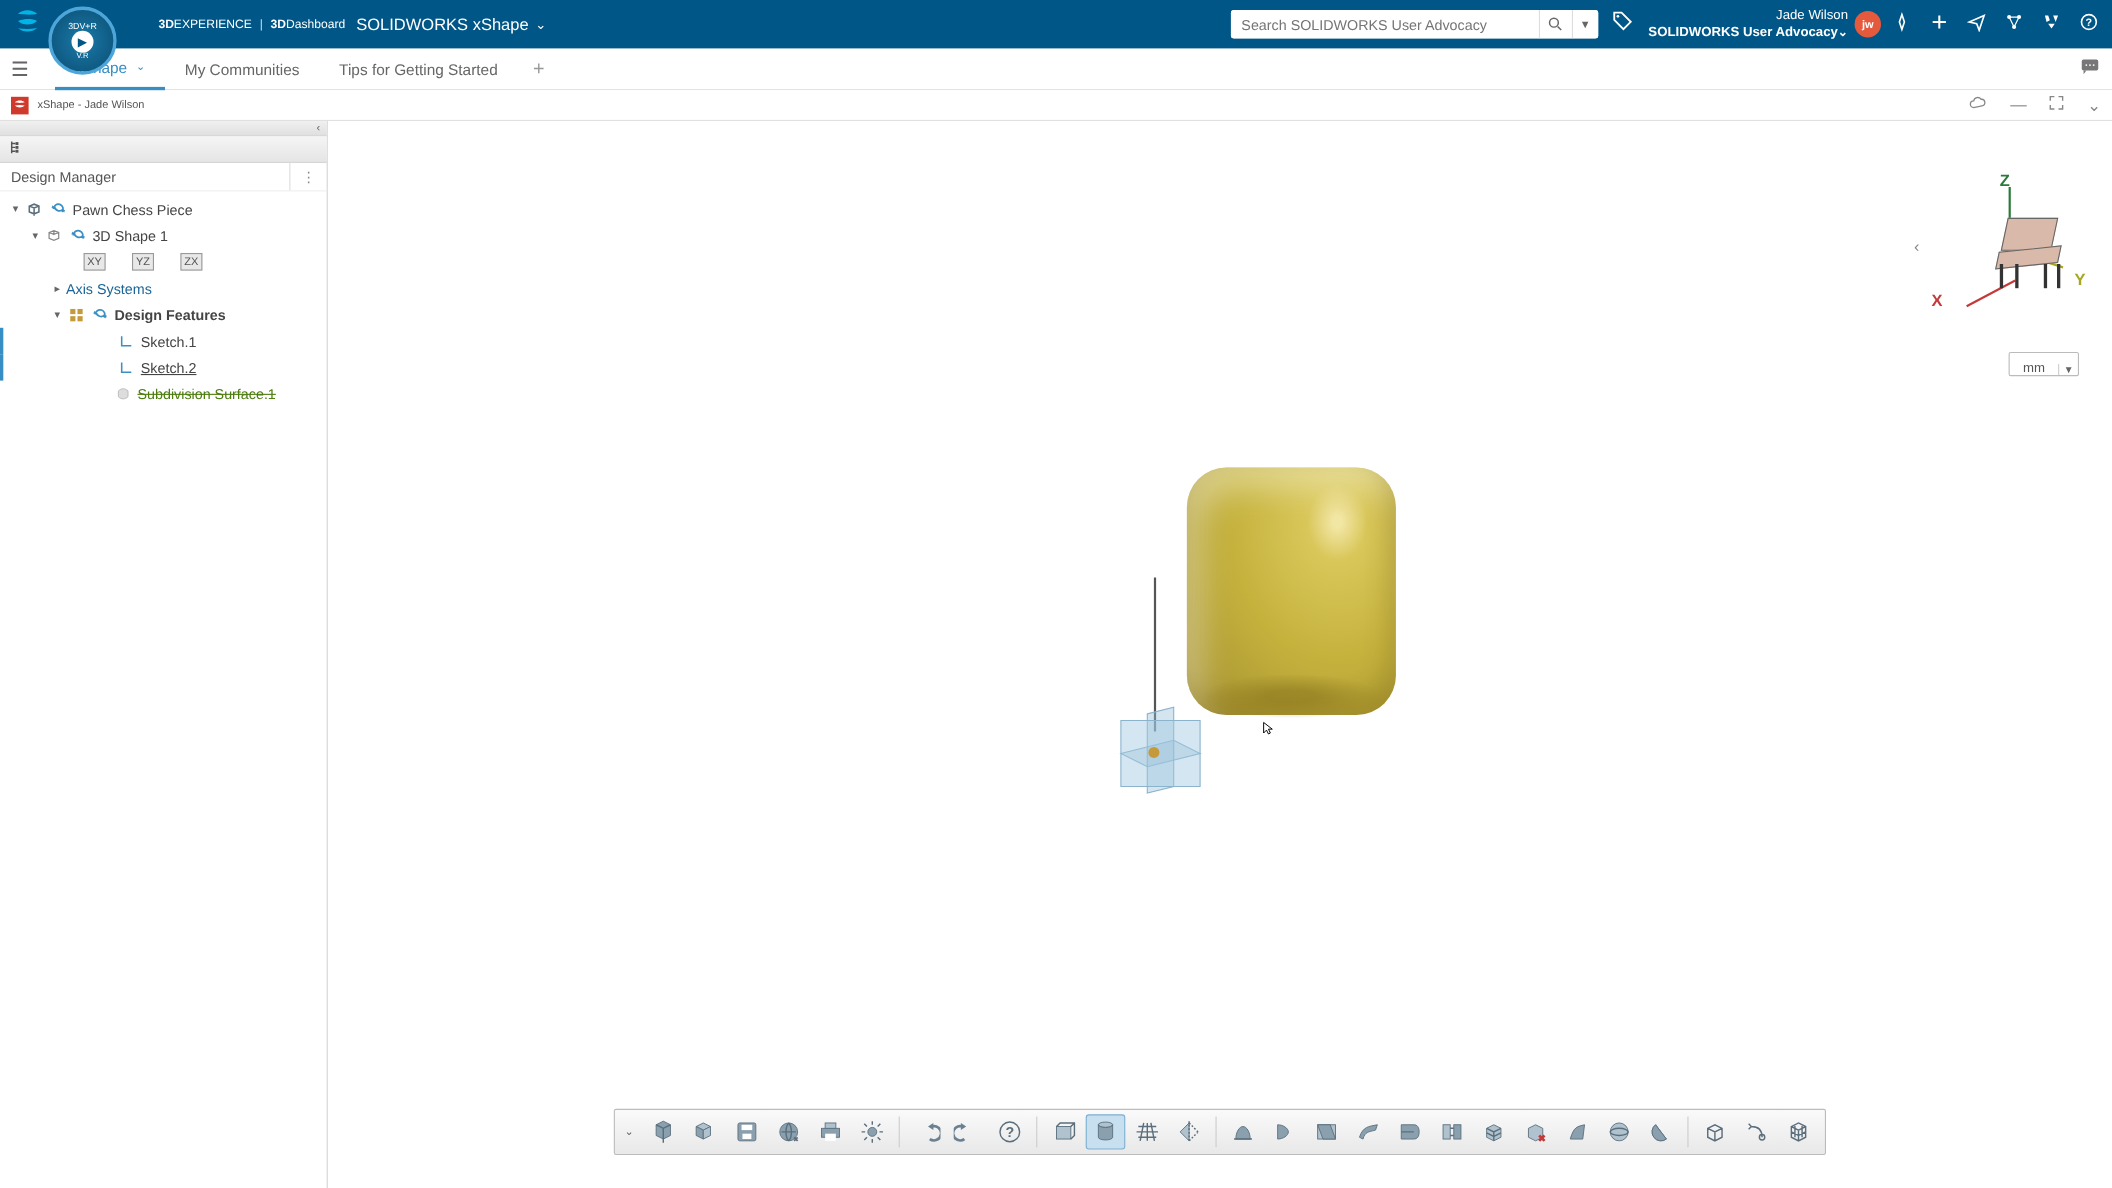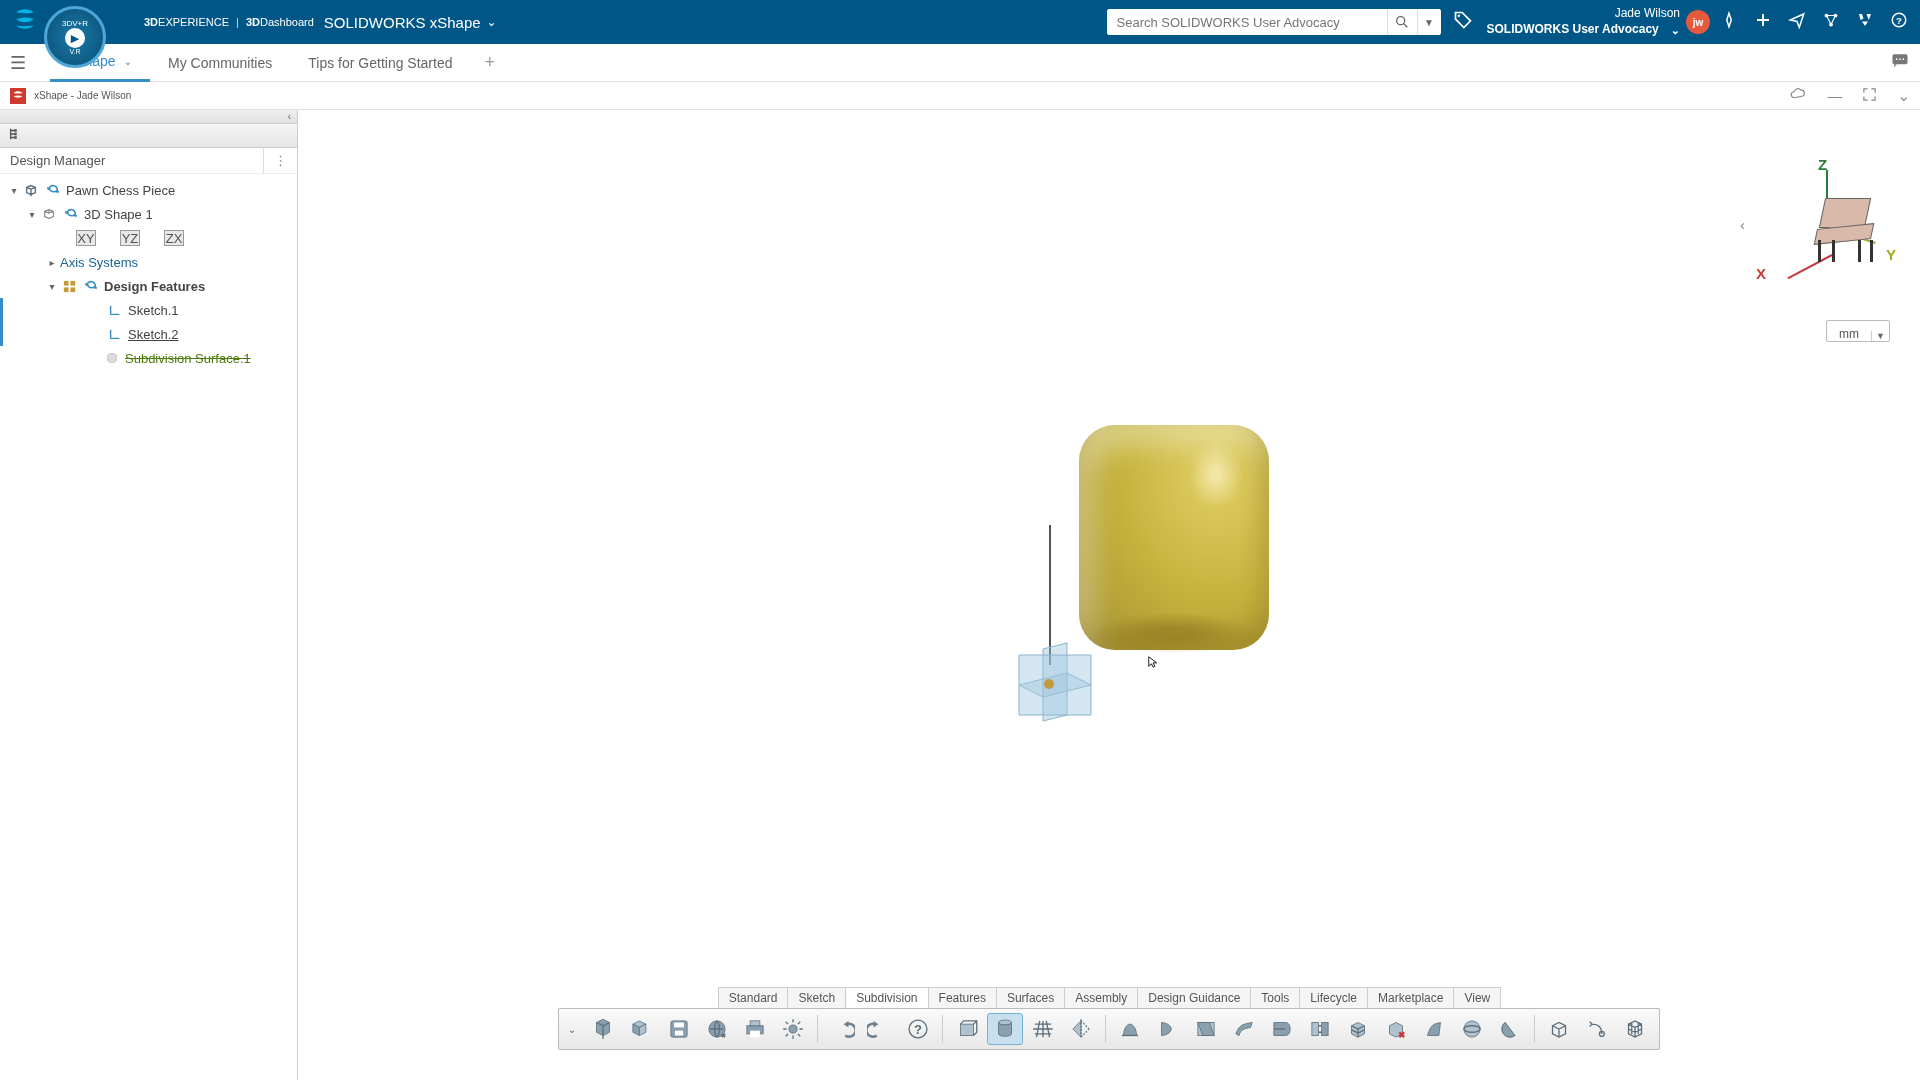--- a/index.html
+++ b/index.html
@@ -29,21 +29,21 @@
       background: #fff; border-radius: 3px; height: 26px; overflow: hidden;
     }
     .search-input {
       width: 280px; height: 26px; border: none; padding: 0 10px; font-size: 13px; color: #666; outline: none;
     }
     .search-btn { width: 30px; height: 26px; background: #fff; border: none; border-left: 1px solid #ddd; display: flex; align-items: center; justify-content: center; color: #666; cursor: pointer; }
     .search-caret { width: 24px; height: 26px; background: #fff; border-left: 1px solid #ddd; display: flex; align-items: center; justify-content: center; color: #666; font-size: 10px; cursor: pointer; }
     .tag-icon { color: #fff; font-size: 20px; margin-right: 14px; cursor: pointer; }
     
     .user-info { display: flex; flex-direction: column; align-items: flex-end; font-size: 12px; line-height: 1.3; margin-right: 6px; }
-    .user-org { display: flex; align-items: center; gap: 12px; font-weight: bold; }
+    .user-org { display: flex; align-items: center; gap: 0; font-weight: bold; }
     .avatar { width: 24px; height: 24px; border-radius: 50%; background: #e55a3c; display: flex; align-items: center; justify-content: center; font-size: 10px; font-weight: bold; margin-right: 10px; }
     .header-icons { display: flex; gap: 16px; align-items: center; }
     .header-icon { color: #fff; font-size: 18px; cursor: pointer; }
 
     
     .secondary-nav {
       height: 38px; background: #fff; display: flex; align-items: center;
       padding: 0 10px; border-bottom: 1px solid #e0e0e0;
     }
     .hamburger { font-size: 18px; color: #666; margin-right: 24px; cursor: pointer; }
@@ -93,21 +93,21 @@
     .tree-caret.expanded::before { content: "▾"; }
     .tree-icon { width: 18px; height: 16px; margin-right: 4px; display: flex; align-items: center; justify-content: center; font-size: 13px; }
     .tree-icon.cube { color: #888; }
     .tree-icon.refresh { color: #3a8fc4; }
     .tree-icon.feat { color: #c49a3a; }
     .tree-icon.sketch { color: #3a8fc4; font-size: 14px; }
     .tree-indent-1 { padding-left: 24px; }
     .tree-indent-2 { padding-left: 44px; }
     .tree-indent-4 { padding-left: 103px; }
     .tree-plane-row { display: flex; gap: 24px; padding: 4px 0 4px 76px; }
-    .plane-icon { width: 20px; height: 16px; background: #e8e8e8; border: 1px solid #999; font-size: 13px; display: flex; align-items: center; justify-content: center; color: #555; position: relative; cursor: pointer; }
+    .plane-icon { width: 20px; height: 16px; background: #e8e8e8; border: 1px solid #999; font-size: 10px; display: flex; align-items: center; justify-content: center; color: #555; position: relative; cursor: pointer; }
     .tree-item.underline span.t-label { text-decoration: underline; }
     .tree-item.disabled { color: #4d7c0f; }
     .tree-item.disabled .t-label { text-decoration: line-through; }
     .tree-blue-bar { border-left: 3px solid #368ec4; }
     .axis-link { color: #1a6596; }
 
     
     .viewport { flex: 1; position: relative; background: #fff; }
     
     
@@ -452,33 +452,20 @@
           <div class="chair-leg cl4"></div>
       </div>
     </div>
 
     <div class="units-dd">
       <span class="units-val">mm</span>
       <span class="units-caret">▼</span>
     </div>
 
     <div class="bottom-bar">
-      <div class="bottom-tabs">
-        <div class="btab">Standard</div>
-        <div class="btab">Sketch</div>
-        <div class="btab active">Subdivision</div>
-        <div class="btab">Features</div>
-        <div class="btab">Surfaces</div>
-        <div class="btab">Assembly</div>
-        <div class="btab">Design Guidance</div>
-        <div class="btab">Tools</div>
-        <div class="btab">Lifecycle</div>
-        <div class="btab">Marketplace</div>
-        <div class="btab">View</div>
-      </div>
       <div class="bottom-tools">
         <span class="btool-caret-left">⌄</span>
         <div class="btool">
             <svg viewBox="0 0 32 32">
               <path class="tool-icon-fill" d="M8 8l8-4 8 4v12l-8 4-8-4z"></path>
               <path class="tool-icon-line" d="M8 8l8 4 8-4M16 12v16"></path>
             </svg>
           </div>
         <div class="btool">
             <svg viewBox="0 0 32 32">

